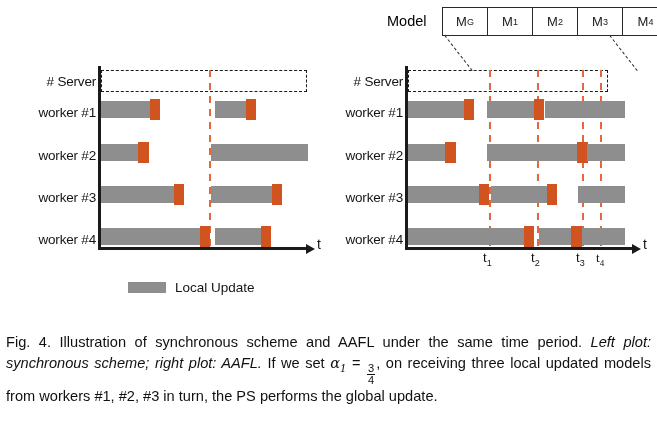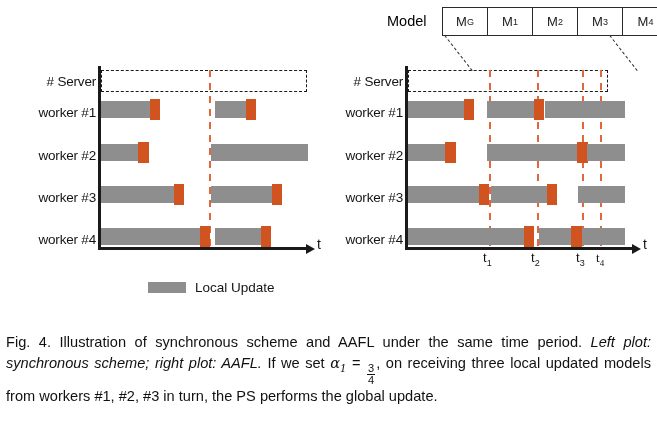--- a/index.html
+++ b/index.html
@@ -174,21 +174,21 @@
     </div>
     <div class="tick-label" style="left:249px;top:250px;">
       <span>t</span><sub>3</sub>
     </div>
     <div class="tick-label" style="left:269px;top:250px;font-family:Liberation Serif, serif;">
       <span>t</span><sub>4</sub>
     </div>
   </div>
 
   <div class="legend">
-    <div class="legend-item" style="left:148px;top:4px;">
+    <div class="legend-item" style="left:128px;top:4px;">
       <span class="sw-gray"></span>
       <span>Local Update</span>
     </div>
   </div>
 
   <div class="caption">
     <span>Fig. 4. Illustration of synchronous scheme and AAFL under the same time period. </span><span class="it">Left plot: synchronous scheme; right plot: AAFL.</span><span> If we set </span><span class="alpha"><span>α</span><sub>1</sub></span><span> = </span><span class="frac">
         <span class="num">3</span>
         <span class="den">4</span>
       </span><span>, on receiving three local updated models from workers #1, #2, #3 in turn, the PS performs the global update.</span>

